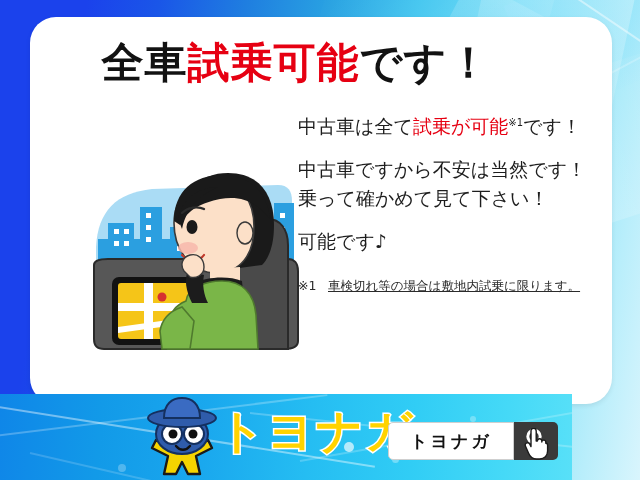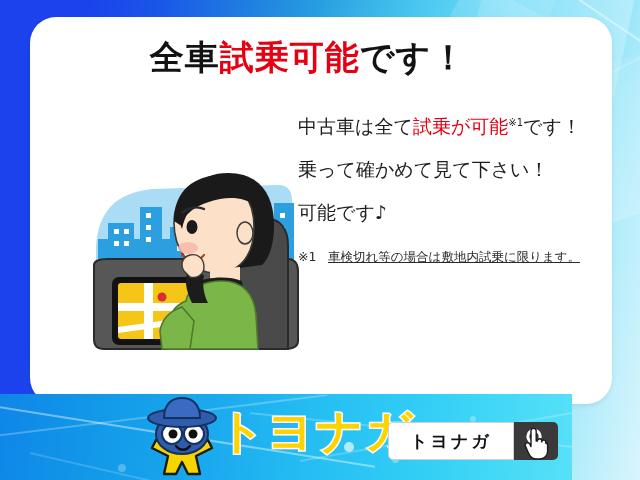--- a/index.html
+++ b/index.html
@@ -56,24 +56,23 @@
   
   #card {
     position:absolute; left:30px; top:17px; width:582px; height:387px;
     background:#ffffff; border-radius:26px;
     box-shadow: 0 2px 5px rgba(0,0,0,.08);
   }
 
   #title {
     position:absolute; left:0; top:18px; width:532px;
     text-align:center; white-space:nowrap;
-    font-size: 34px; font-weight:bold; letter-spacing:1px;
+    font-size: 42px; font-weight:bold; letter-spacing:1px;
     color:#121212;
     font-family:"DejaVu Sans","Liberation Sans",sans-serif;
-    margin-left:12px;
   }
   #title .red { color:#e60012; }
 
   
   #copy {
     position:absolute; left:268px; top:95px; width:310px;
     color:#1d1d1d;
   }
   .para {
     font-size:19px; line-height:1.52; letter-spacing:0px;
@@ -226,20 +225,21 @@
         <path d="M102,120 C98,114 100,106 108,104 C116,102 122,108 122,116 C122,124 114,128 108,126 Z" fill="#fce0c8" stroke="#3a3a3a" stroke-width="1.4"></path>
       </svg>
     </div>
 
     <div id="copy">
 
       <p class="para">
         <span>中古車は全て</span><span class="red">試乗が可能</span><span class="sup">※1</span><span>です！</span>
       </p>
 
+      <p class="para tight">中古車ですから不安は当然です！</p>
       <p class="para">乗って確かめて見て下さい！</p>
 
       <p class="para">可能です♪</p>
 
       <div class="notes">
         <div class="note">
           <span class="mk">※1</span><span>車検切れ等の場合は敷地内試乗に限ります。</span>
         </div>
       </div>
 

